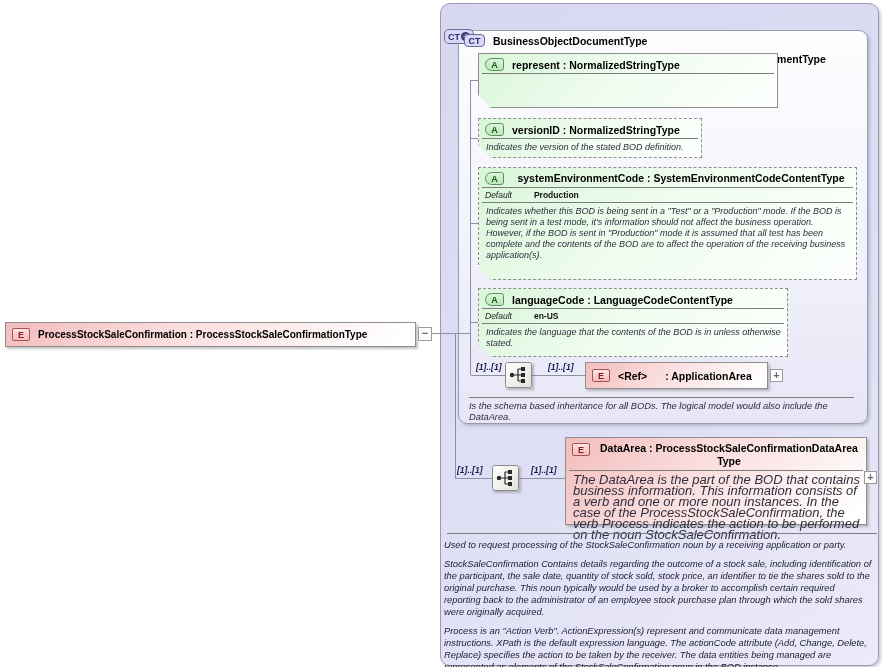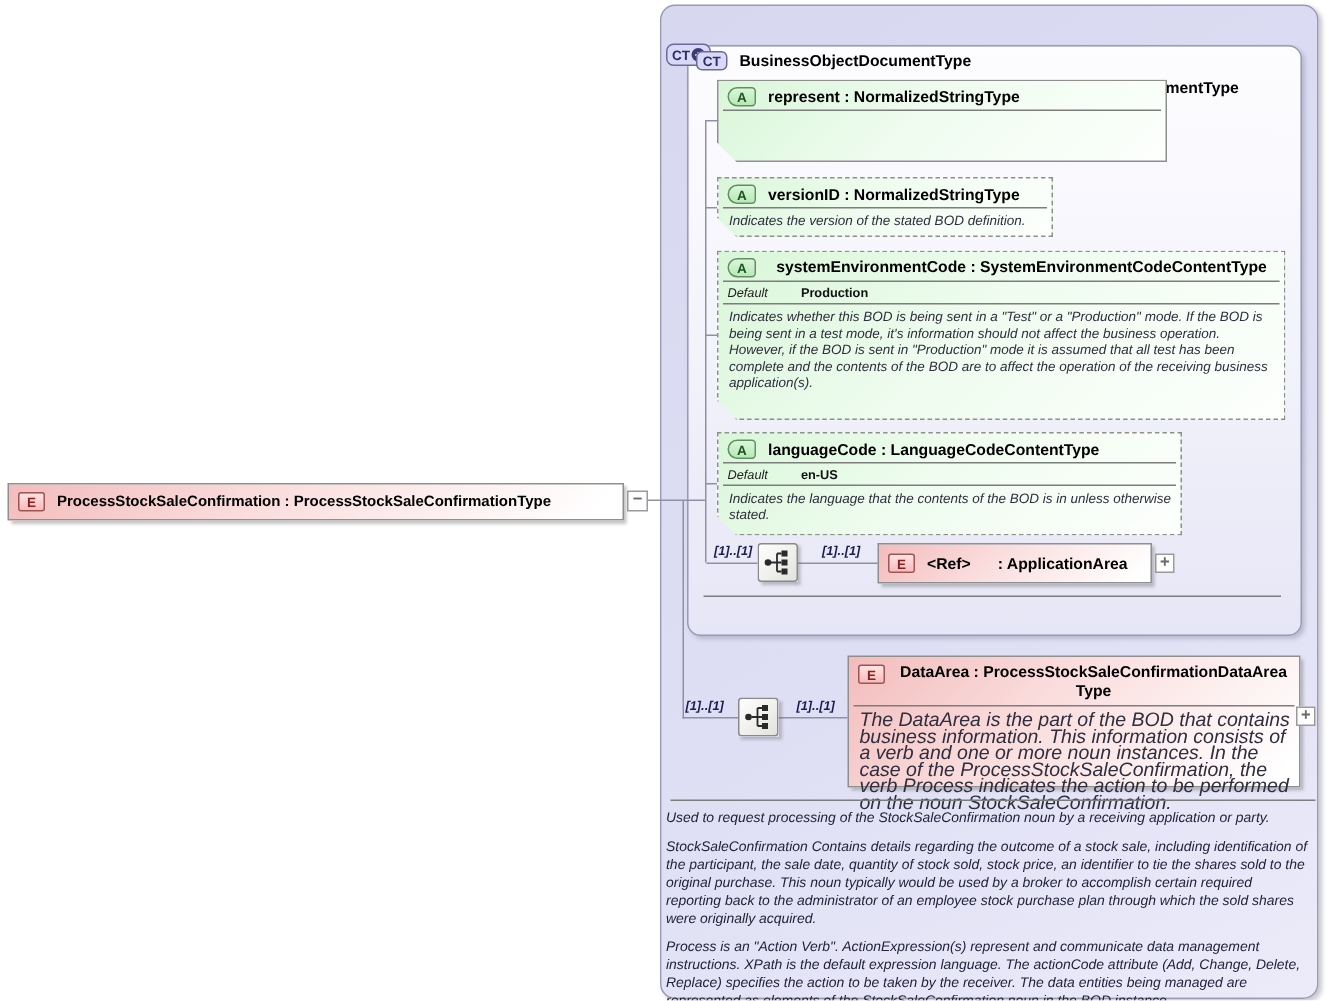--- a/index.html
+++ b/index.html
@@ -155,20 +155,21 @@
   <div class="abs elem-box" style="left:585px;top:362px;width:183px;height:27px;">
     <div class="head" style="padding-top:6px;">
       <span class="badge badge-e">E</span>
       <span class="head-title">&lt;Ref&gt;</span>
       <span class="head-title" style="margin-left:10px;">: ApplicationArea</span>
     </div>
   </div>
   <div class="abs toggle" style="left:770px;top:369px;">+</div>
 
   <div class="abs sep" style="left:466px;top:397px;width:385px;z-index:4;"></div>
+  <div class="abs doc" style="left:462px;top:398px;width:390px;z-index:4;font-size:9.3px;line-height:10.5px;">Is the schema based inheritance for all BODs. The logical model would also include the DataArea.</div>
 
   <div class="abs hline" style="left:455px;top:478px;width:37px;"></div>
   <div class="abs card" style="left:457px;top:465px;">[1]..[1]</div>
   <div class="abs seq-icon" style="left:492px;top:465px;">
     <svg width="27" height="26" viewBox="0 0 27 26">
       <defs>
           <linearGradient id="gi2" x1="0" y1="0" x2="1" y2="1">
         <stop offset="0" stop-color="#ffffff"></stop>
             <stop offset="1" stop-color="#e2e2dc"></stop>
           </linearGradient>

